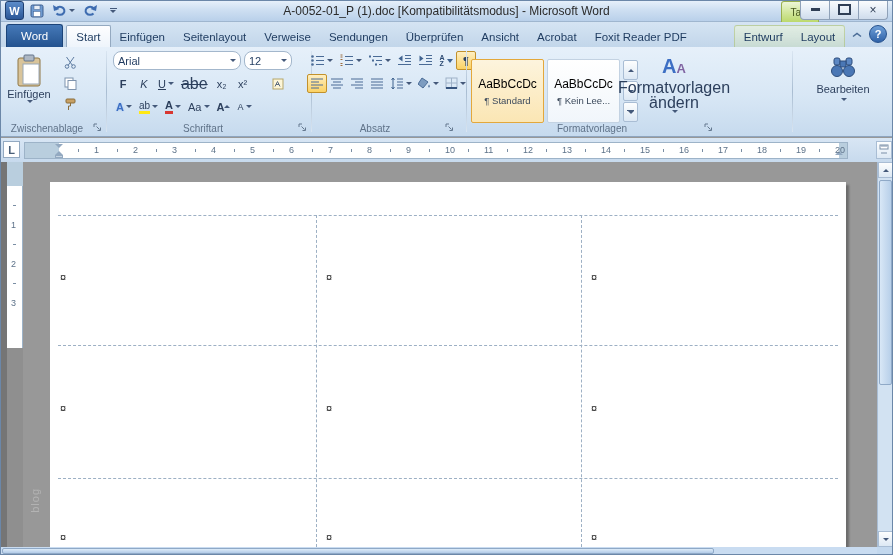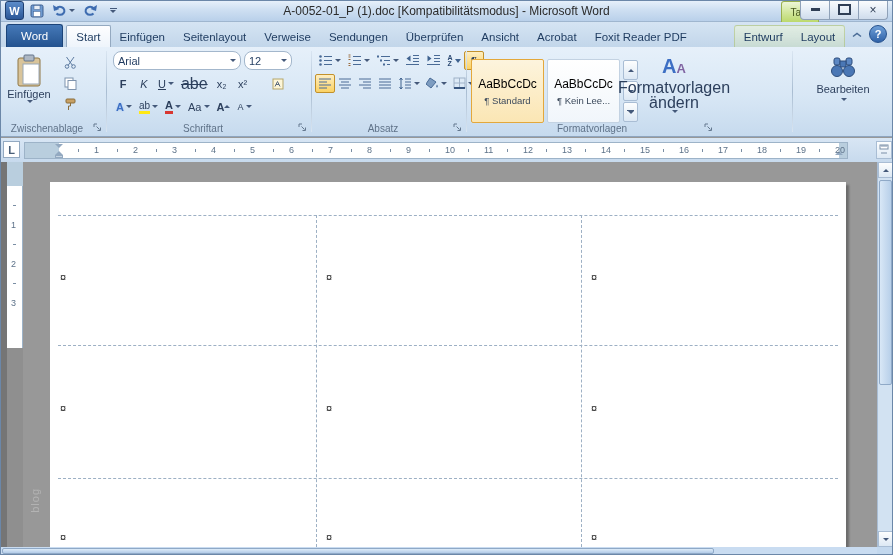--- a/index.html
+++ b/index.html
@@ -283,21 +283,21 @@
     </div>
     <div class="glabel" style="right:12px">Schriftart</div>
     <span class="launcher">
         <svg width="9" height="9" viewBox="0 0 9 9">
           <path d="M1 1h3M1 1v3M3.5 3.5l3 3M7.5 4.5v3h-3" stroke="#64788f" fill="none"></path>
         </svg>
       </span>
   </div>
   <div class="gsep" style="left:311px"></div>
 
-  <div class="group" style="left:312px;width:154px">
+  <div class="group" style="left:304px;width:154px">
     <div class="row" style="left:3px;top:4px;gap:0">
       <span class="sbtn">
           <svg width="15" height="13" viewBox="0 0 15 13">
             <circle cx="2.5" cy="2.5" r="1.3" fill="#4a6b96"></circle>
             <circle cx="2.5" cy="6.5" r="1.3" fill="#4a6b96"></circle>
             <circle cx="2.5" cy="10.5" r="1.3" fill="#4a6b96"></circle>
             <path d="M6 2.5h8M6 6.5h8M6 10.5h8" stroke="#4a6b96"></path>
           </svg>
           <i class="dd"></i>
         </span>

